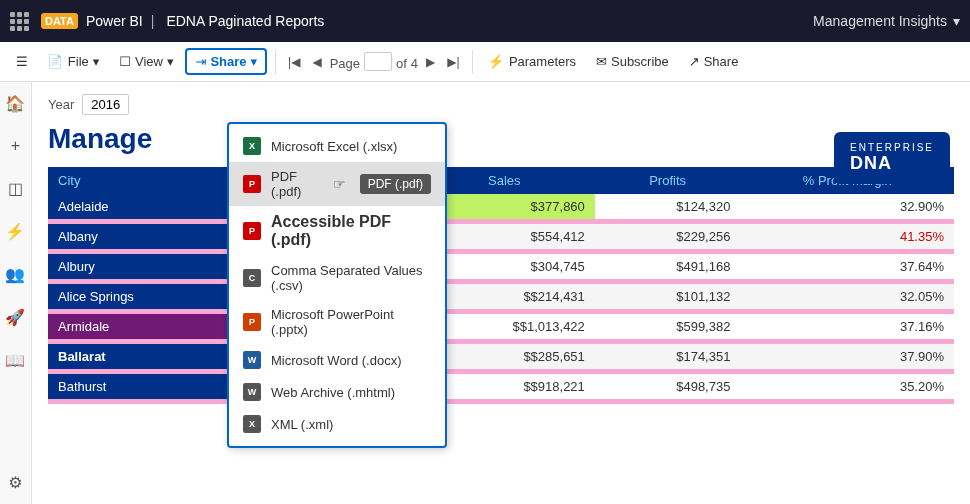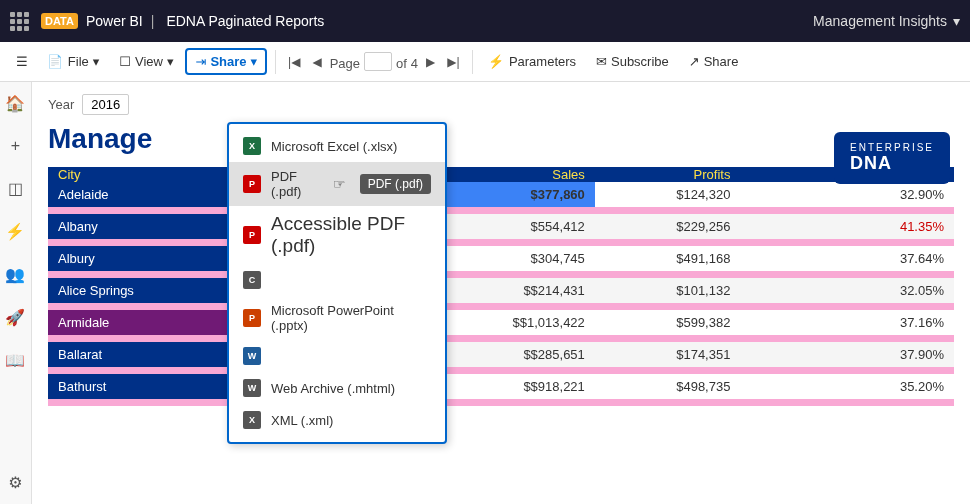--- a/index.html
+++ b/index.html
@@ -67,25 +67,25 @@
       position: absolute; right: 20px; top: 50px;
       background: #003087; color: white; padding: 10px 16px;
       border-radius: 6px; font-size: 13px; font-weight: bold; letter-spacing: 1px; margin-left: 23px;
     }
     .edna-logo .enterprise { font-size: 10px; font-weight: 300; letter-spacing: 2px; display: block; }
     .edna-logo .dna { font-size: 18px; font-weight: 700; display: block; }
 
     
     .data-table { width: 100%; border-collapse: collapse; font-size: 13px; }
     .data-table th {
-      background: #003087; color: #fde047; padding: 0 10px;
+      background: #003087; color: #7dd3fc; padding: 6px 10px;
       text-align: left; font-weight: 500;
     }
-    .data-table th.right { text-align: right; }
-    .data-table td { padding: 5px 10px; border-bottom: 7px solid #f9a8d4; color: #333; }
+    .data-table th.right { text-align: center; }
+    .data-table td { padding: 5px 10px; border-bottom: 5px solid #f9a8d4; color: #333; }
     .data-table td.right { text-align: right; }
     .city-col { background: #003087; color: white !important; font-weight: 500; }
     .data-table tr:nth-child(even) td { background: #f5f5f5; }
     .data-table tr:nth-child(even) td.city-col { background: #003087; }
 
     
     .export-dropdown {
       position: absolute; left: 195px; top: 40px;
       background: white; border: 2px solid #0066cc;
       border-radius: 4px; width: 220px; z-index: 100;
@@ -216,21 +216,21 @@
           <th class="right">Sales</th>
           <th class="right">Profits</th>
           <th class="right">% Profit Margin</th>
         </tr>
       </thead>
       <tbody id="table-body">
       <tr>
             <td class="city-col" style="background: rgb(0, 48, 135); color: white; font-weight: 500;">Adelaide</td>
             <td style="background: white;"></td>
             <td class="right" style="background: white;"></td>
-            <td class="right" style="background: #3b82f6; font-weight: bold;">$377,860</td>
+            <td class="right" style="background: #bef264;">$377,860</td>
             <td class="right" style="background: white;">$124,320</td>
             <td class="right" style="background: white;">32.90%</td>
           </tr>
           <tr>
             <td class="city-col" style="background: rgb(0, 48, 135); color: white; font-weight: 500;">Albany</td>
             <td style="background: rgb(245, 245, 245);"></td>
             <td class="right" style="background: rgb(245, 245, 245);"></td>
             <td class="right" style="background: rgb(245, 245, 245);">$554,412</td>
             <td class="right" style="background: rgb(245, 245, 245);">$229,256</td>
             <td class="right" style="background: rgb(245, 245, 245); color: rgb(204, 0, 0); font-weight: 500;">41.35%</td>
@@ -253,21 +253,21 @@
           </tr>
           <tr>
             <td class="city-col" style="background: #701a75; color: white; font-weight: 400;">Armidale</td>
             <td style="background: white;">2016</td>
             <td class="right" style="background: white;">660</td>
             <td class="right" style="background: white;">$$1,013,422</td>
             <td class="right" style="background: white;">$599,382</td>
             <td class="right" style="background: white;">37.16%</td>
           </tr>
           <tr>
-            <td class="city-col" style="background: rgb(0, 48, 135); color: white; font-weight: 400; margin-top: 45px;">Ballarat</td>
+            <td class="city-col" style="background: rgb(0, 48, 135); color: white; font-weight: 700; margin-top: 45px;">Ballarat</td>
             <td style="background: rgb(245, 245, 245);">2016</td>
             <td class="right" style="background: rgb(245, 245, 245);">199</td>
             <td class="right" style="background: rgb(245, 245, 245);">$$285,651</td>
             <td class="right" style="background: rgb(245, 245, 245);">$174,351</td>
             <td class="right" style="background: rgb(245, 245, 245);">37.90%</td>
           </tr>
           <tr>
             <td class="city-col" style="background: rgb(0, 48, 135); color: white; font-weight: 500;">Bathurst</td>
             <td style="background: white;">2016</td>
             <td class="right" style="background: white;">546</td>
@@ -284,31 +284,33 @@
           <span style="font-size: 13px;">Microsoft Excel (.xlsx)</span>
         </div>
         <div class="export-item selected">
           <span style="display: inline-flex; align-items: center; justify-content: center; width: 18px; height: 18px; background: rgb(204, 0, 0); color: white; font-size: 9px; font-weight: bold; border-radius: 2px; flex-shrink: 0;">P</span>
           <span style="font-size: 13px;">PDF (.pdf)</span>
           <span style="margin-left: 4px; font-size: 14px;">☞</span>
           <span class="pdf-tooltip">PDF (.pdf)</span>
         </div>
         <div class="export-item">
           <span style="display: inline-flex; align-items: center; justify-content: center; width: 18px; height: 18px; background: rgb(204, 0, 0); color: white; font-size: 9px; font-weight: bold; border-radius: 2px; flex-shrink: 0;">P</span>
-          <span style="font-size: 19px;">Accessible PDF (.pdf)</span>
+          <span style="font-size: 16px; font-weight: bold;">Accessible PDF (.pdf)</span>
         </div>
         <div class="export-item">
           <span style="display: inline-flex; align-items: center; justify-content: center; width: 18px; height: 18px; background: rgb(85, 85, 85); color: white; font-size: 9px; font-weight: bold; border-radius: 2px; flex-shrink: 0;">C</span>
+          <span style="font-size: 13px;">Comma Separated Values (.csv)</span>
         </div>
         <div class="export-item">
           <span style="display: inline-flex; align-items: center; justify-content: center; width: 18px; height: 18px; background: rgb(204, 64, 0); color: white; font-size: 9px; font-weight: bold; border-radius: 2px; flex-shrink: 0;">P</span>
           <span style="font-size: 13px;">Microsoft PowerPoint (.pptx)</span>
         </div>
         <div class="export-item">
           <span style="display: inline-flex; align-items: center; justify-content: center; width: 18px; height: 18px; background: rgb(31, 92, 153); color: white; font-size: 9px; font-weight: bold; border-radius: 2px; flex-shrink: 0;">W</span>
+          <span style="font-size: 13px;">Microsoft Word (.docx)</span>
         </div>
         <div class="export-item">
           <span style="display: inline-flex; align-items: center; justify-content: center; width: 18px; height: 18px; background: rgb(85, 85, 85); color: white; font-size: 9px; font-weight: bold; border-radius: 2px; flex-shrink: 0;">W</span>
           <span style="font-size: 13px;">Web Archive (.mhtml)</span>
         </div>
         <div class="export-item">
           <span style="display: inline-flex; align-items: center; justify-content: center; width: 18px; height: 18px; background: rgb(85, 85, 85); color: white; font-size: 9px; font-weight: bold; border-radius: 2px; flex-shrink: 0;">X</span>
           <span style="font-size: 13px;">XML (.xml)</span>
         </div>
       </div>

